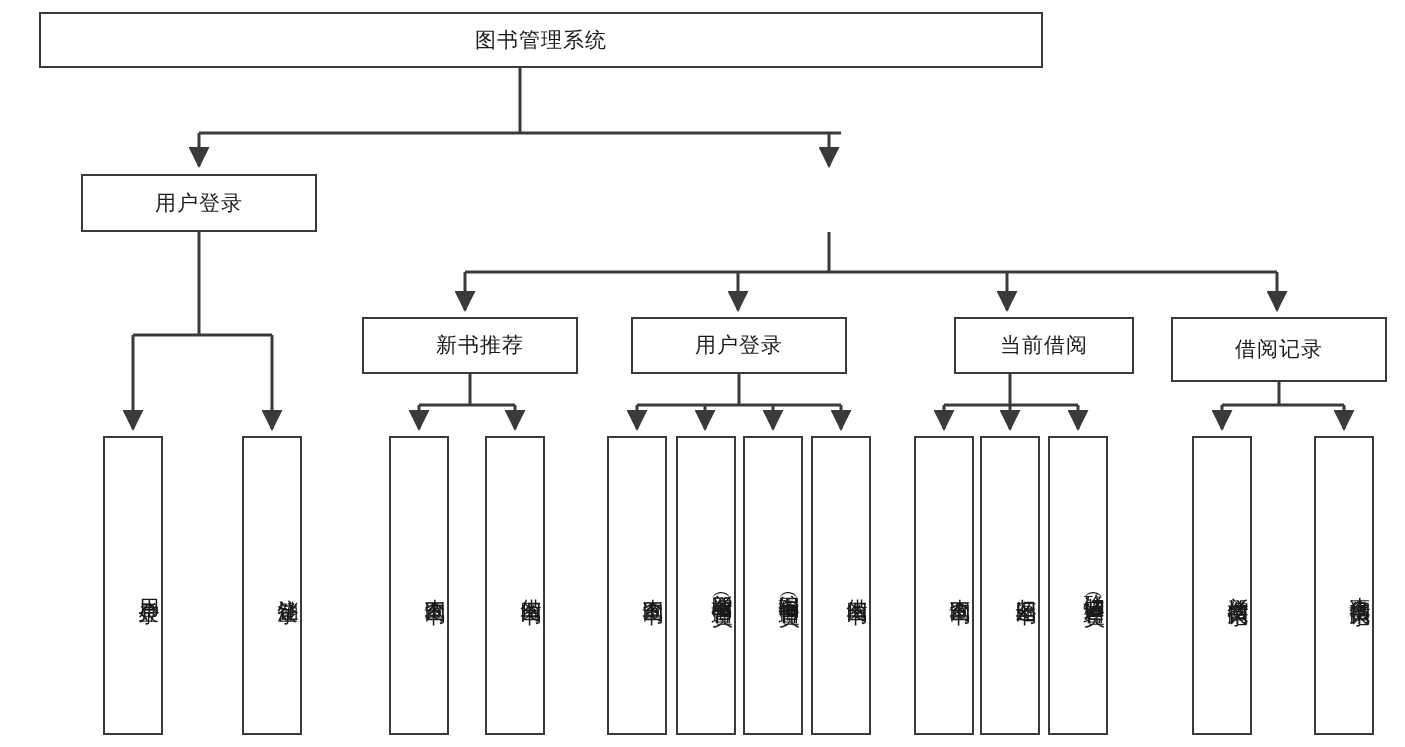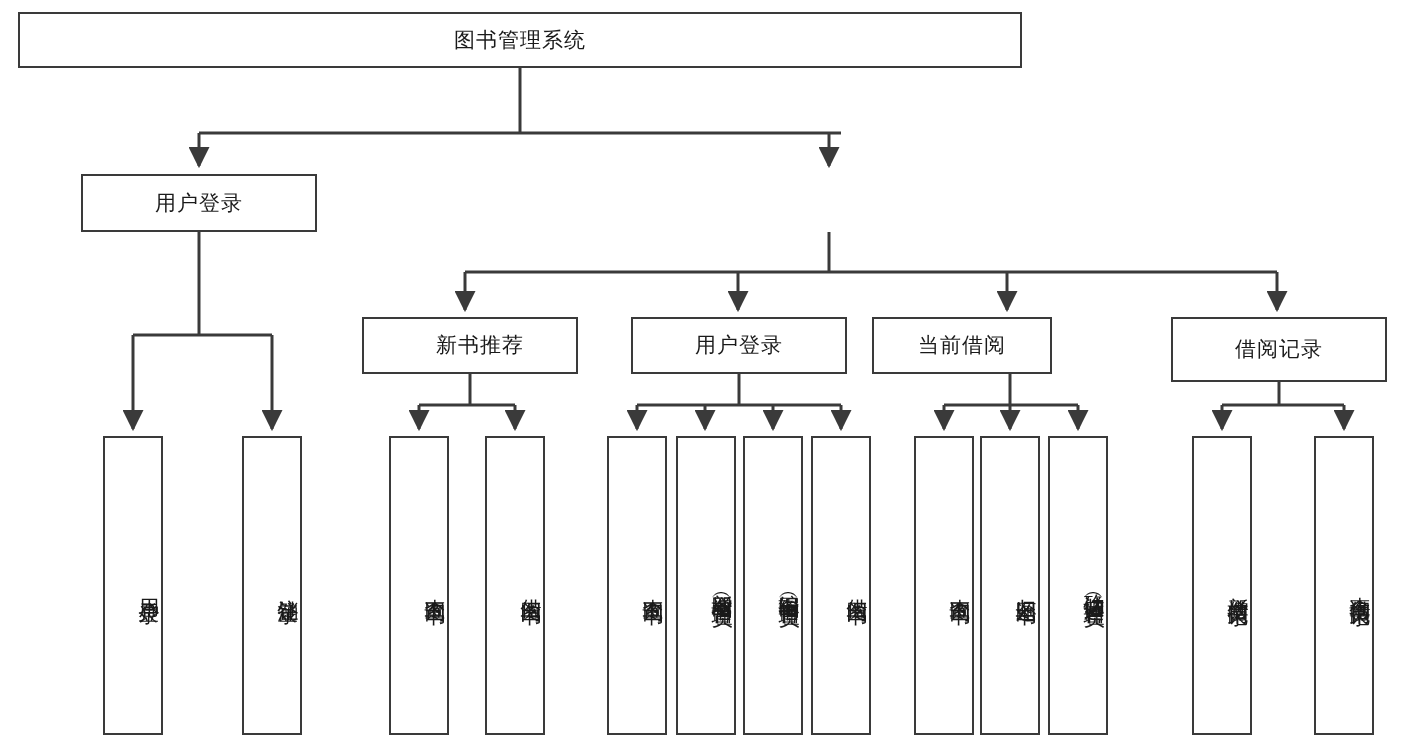--- a/index.html
+++ b/index.html
@@ -30,21 +30,21 @@
     align-items:center;
     justify-content:center;
     color:#1a1a1a;
     z-index:2;
   }
   .node-h{
     font-size:21px;
     letter-spacing:1px;
     line-height:1;
   }
-  .node-root{ font-size:21px; letter-spacing:1px; }
+  .node-root{ font-size:21px; letter-spacing:1px;margin-left:21px; }
   .node-v{
     writing-mode:vertical-rl;
     text-orientation:upright;
     font-size:21px;
     line-height:1.18;
     letter-spacing:2px;
     padding:10px 0;
     align-items:flex-start;
     justify-content:center;
   }
@@ -126,21 +126,21 @@
   <div class="node node-h" style="left:81px; top:174px; width:236px; height:58px;">
     <span>用户登录</span>
   </div>
 
   <div class="node node-h" style="left:362px; top:317px; width:216px; height:57px;padding-left:20px;">
     <span>新书推荐</span>
   </div>
   <div class="node node-h" style="left:631px; top:317px; width:216px; height:57px;">
     <span>用户登录</span>
   </div>
-  <div class="node node-h" style="left:872px; top:317px; width:180px; height:57px;">
+  <div class="node node-h" style="left:954px; top:317px; width:180px; height:57px;">
     <span>当前借阅</span>
   </div>
   <div class="node node-h" style="left:1171px; top:317px; width:216px; height:65px;">
     <span>借阅记录</span>
   </div>
 
   <div class="node node-v" style="left:103px; top:436px; width:60px; height:299px;">
     <span>用户登录</span>
   </div>
   <div class="node node-v" style="left:242px; top:436px; width:60px; height:299px;">

